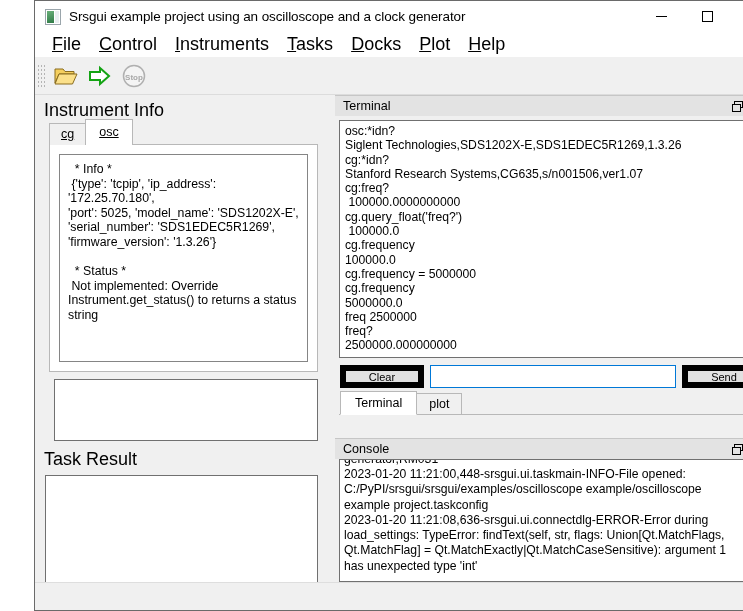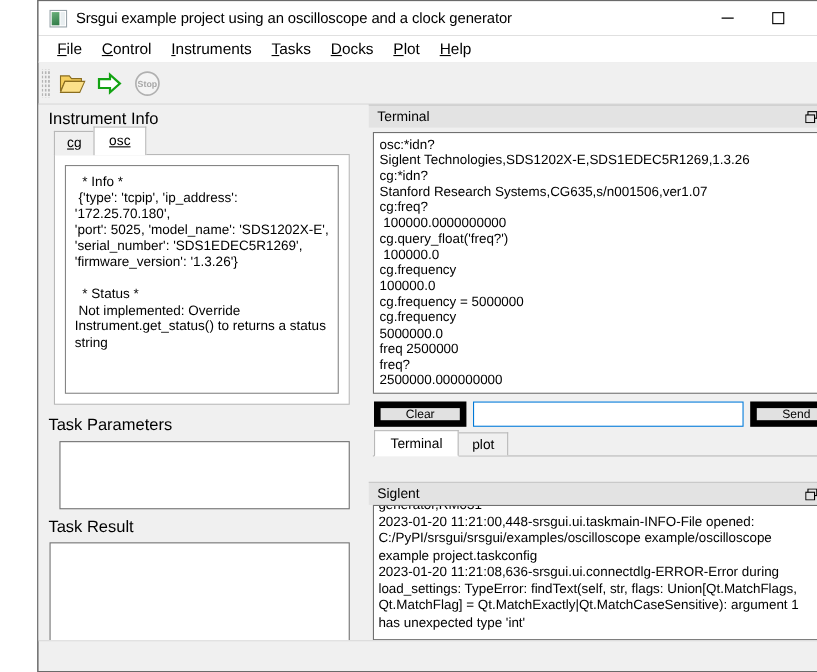--- a/index.html
+++ b/index.html
@@ -79,21 +79,21 @@
   .menubar {
     height: 25px;
     background: #ffffff;
     display: flex;
     align-items: center;
     padding-left: 8px;
     flex: 0 0 auto;
     border-bottom: 1px solid #ffffff;
   }
   .menu-item {
-    font-size: 14px;
+    font-size: 18px;
     color: #000;
     padding: 3px 9px;
     white-space: nowrap;
     cursor: default;
   }
   .menu-item u { text-decoration: underline; }
 
   
   .toolbar {
     height: 38px;
@@ -130,21 +130,21 @@
 
   
   .left-panel {
     width: 300px;
     flex: 0 0 300px;
     padding: 0 0 0 0;
     position: relative;
     background: #f0f0f0;
   }
   .section-label {
-    font-size: 15px;
+    font-size: 18px;
     color: #000;
     padding-left: 9px;
   }
 
   .tabbar {
     display: flex;
     align-items: flex-end;
     height: 24px;
     margin-left: 14px;
     position: relative;
@@ -463,21 +463,20 @@
  {'type': 'tcpip', 'ip_address': '172.25.70.180',
 'port': 5025, 'model_name': 'SDS1202X-E',
 'serial_number': 'SDS1EDEC5R1269',
 'firmware_version': '1.3.26'}
 
   * Status *
  Not implemented: Override
 Instrument.get_status() to returns a status string</div>
       </div>
 
-      <div class="section-label lbl-params">Task Parameters</div>
       <div class="param-box"></div>
 
       <div class="section-label lbl-result">Task Result</div>
       <div class="result-box"></div>
     </div>
 
     <div class="right-area">
 
       <div class="dock" style="flex:1 1 auto;">
         <div class="dock-title">
@@ -522,21 +521,21 @@
 
           <div class="bottom-tabs">
             <div class="btab active">Terminal</div>
             <div class="btab">plot</div>
           </div>
         </div>
       </div>
 
       <div class="dock console-dock">
         <div class="dock-title">
-          <div class="dock-title-text">Siglent</div>
+          <div class="dock-title-text">Console</div>
           <div class="dock-btn">
             <svg width="11" height="11" viewBox="0 0 11 11">
               <rect x="2.5" y="0.5" width="8" height="6" fill="none" stroke="#000" stroke-width="1"></rect>
               <rect x="0.5" y="3.5" width="8" height="7" fill="#e3e3e3" stroke="#000" stroke-width="1"></rect>
             </svg>
           </div>
           <div class="dock-btn" style="margin-right:4px;">
             <svg width="11" height="11" viewBox="0 0 11 11">
               <line x1="1" y1="1" x2="10" y2="10" stroke="#000" stroke-width="1.4"></line>
               <line x1="10" y1="1" x2="1" y2="10" stroke="#000" stroke-width="1.4"></line>

